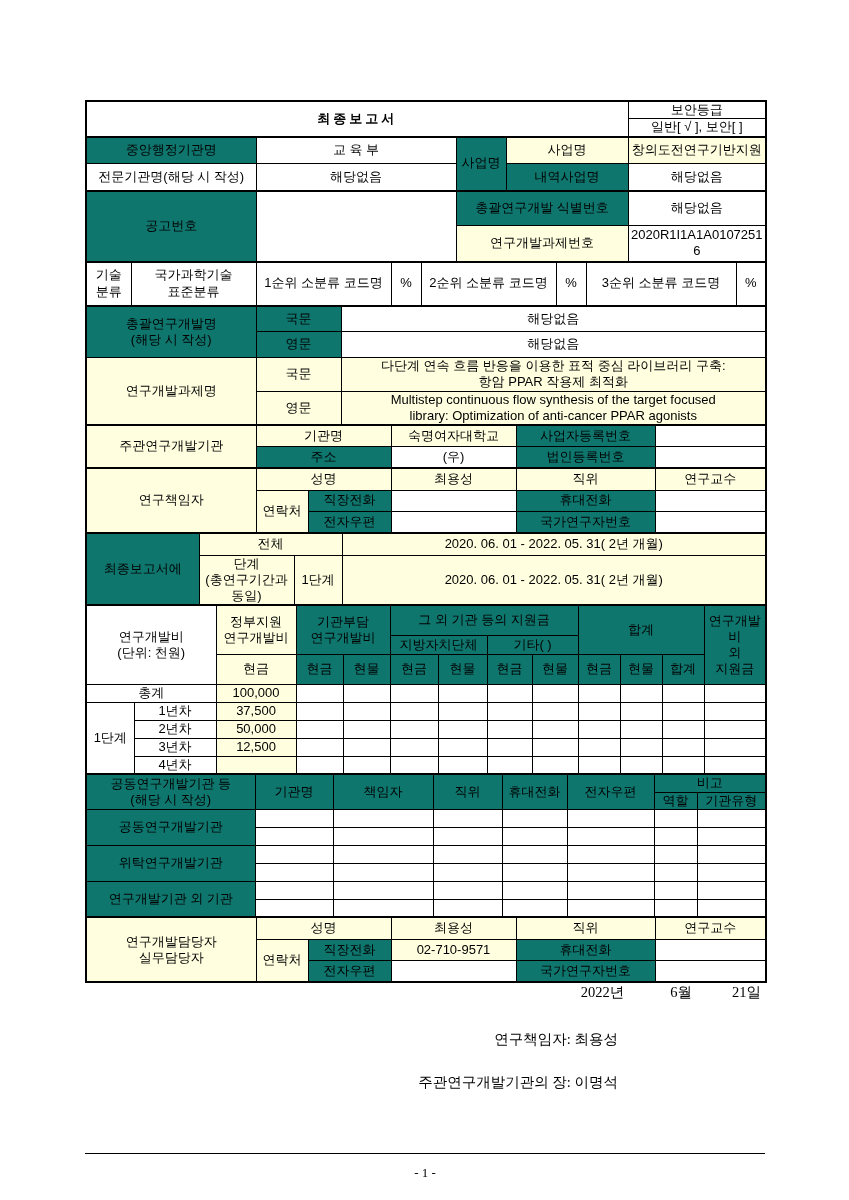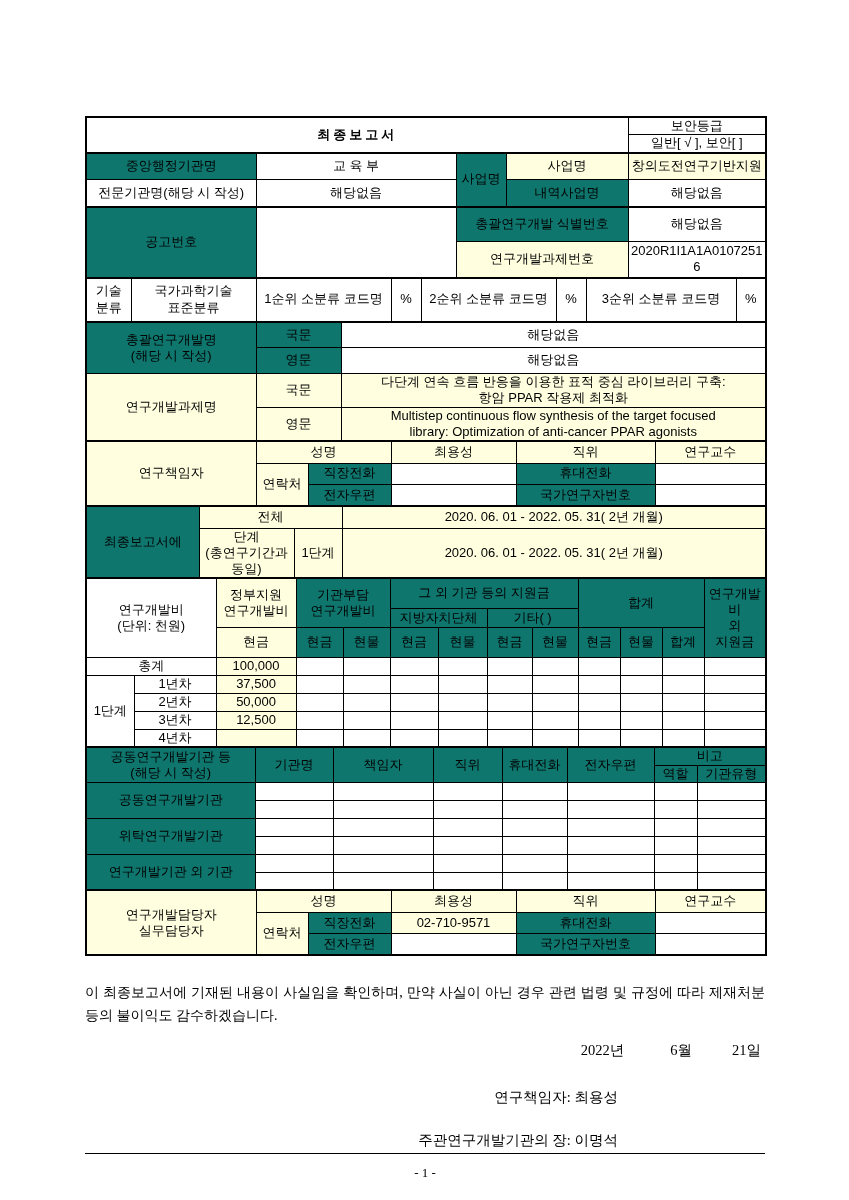--- a/index.html
+++ b/index.html
@@ -1,18 +1,18 @@
 <!DOCTYPE html>
 <html><head>
 <meta charset="utf-8">
 <style>
   html,body{margin:0;padding:0;background:#fff;}
   .page{position:relative;width:849px;height:1200px;background:#ffffff;
         font-family:"Liberation Sans",sans-serif;color:#000;overflow:hidden;}
-  .doc{position:absolute;left:85px;top:116px;width:680px;}
+  .doc{position:absolute;left:85px;top:100px;width:680px;}
   table.tb{border-collapse:collapse;table-layout:fixed;width:680px;
            border:2px solid #000;margin-top:-2px;}
   table.tb.first{margin-top:0;}
   .tb td{border:1px solid #000;text-align:center;vertical-align:middle;
          padding:0 2px;font-size:13px;line-height:1.25;white-space:pre-line;
          overflow:hidden;}
   .g{background:#0f766e;}
   .y{background:#ffffe0;}
   .br2{border-right-width:2px;}
   .bt2{border-top-width:2px;}
@@ -154,20 +154,45 @@
 항암 PPAR 작용제 최적화</td>
       </tr>
       <tr style="height:31px">
         <td class="y">영문</td>
         <td class="y">Multistep continuous flow synthesis of the target focused
 library: Optimization of anti-cancer PPAR agonists</td>
       </tr>
     </tbody>
       </table>
 
+    <table class="tb">
+      <colgroup>
+          <col style="width:170px">
+          <col style="width:52px">
+          <col style="width:83px">
+          <col style="width:125px">
+          <col style="width:139px">
+          <col style="width:111px">
+        </colgroup>
+      <tbody>
+          <tr style="height:21px">
+        <td rowspan="2" class="y br2">주관연구개발기관</td>
+        <td colspan="2" class="y">기관명</td>
+        <td class="y">숙명여자대학교</td>
+        <td class="g">사업자등록번호</td>
+        <td></td>
+      </tr>
+      <tr style="height:22px">
+        <td colspan="2" class="g">주소</td>
+        <td class="left">(우)</td>
+        <td class="g">법인등록번호</td>
+        <td></td>
+      </tr>
+    </tbody>
+      </table>
 
     <table class="tb">
       <colgroup>
           <col style="width:170px">
           <col style="width:52px">
           <col style="width:83px">
           <col style="width:125px">
           <col style="width:139px">
           <col style="width:111px">
         </colgroup>
@@ -452,21 +477,20 @@
       <tr style="height:22px">
         <td class="g">전자우편</td>
         <td></td>
         <td class="g">국가연구자번호</td>
         <td></td>
       </tr>
     </tbody>
       </table>
 
     <div class="bottom">
-      <p class="decl">이 최종보고서에 기재된 내용이 사실임을 확인하며, 만약 사실이 아닌 경우 관련 법령 및 규정에 따라 제재처분 등의 불이익도 감수하겠습니다.</p>
       <div class="date-line">
         <span>2022년</span><span class="m">6월</span><span class="d">21일</span>
       </div>
       <div class="sig sig1">연구책임자: 최용성</div>
       <div class="sig sig2">주관연구개발기관의 장: 이명석</div>
     </div>
   </div>
 
   <div class="footer">
     <div class="pagenum">- 1 -</div>

